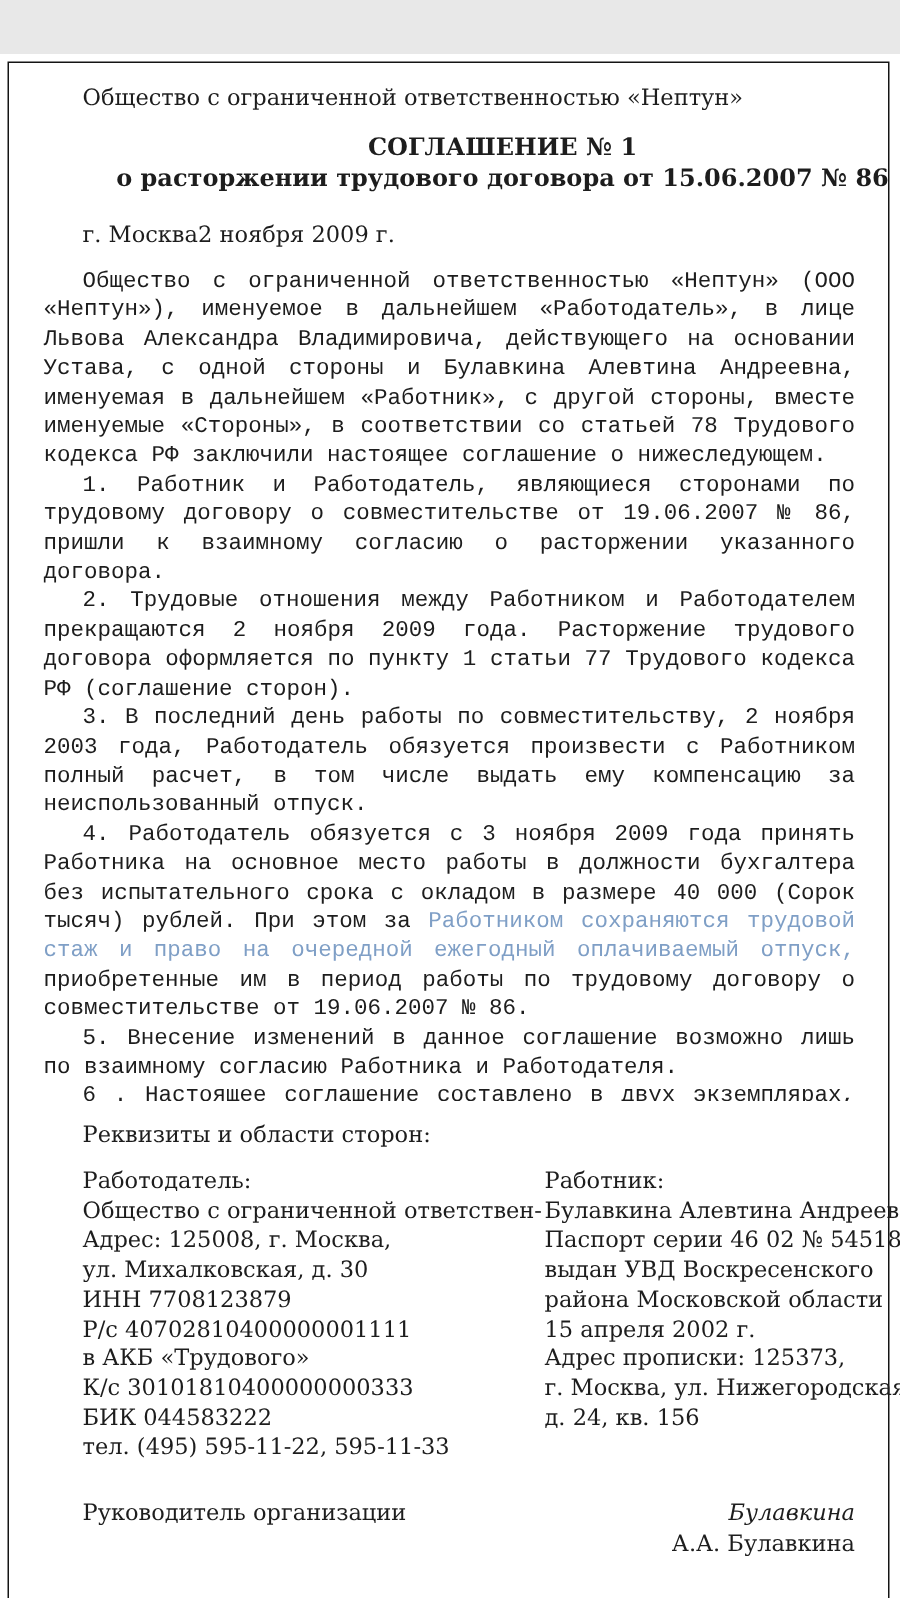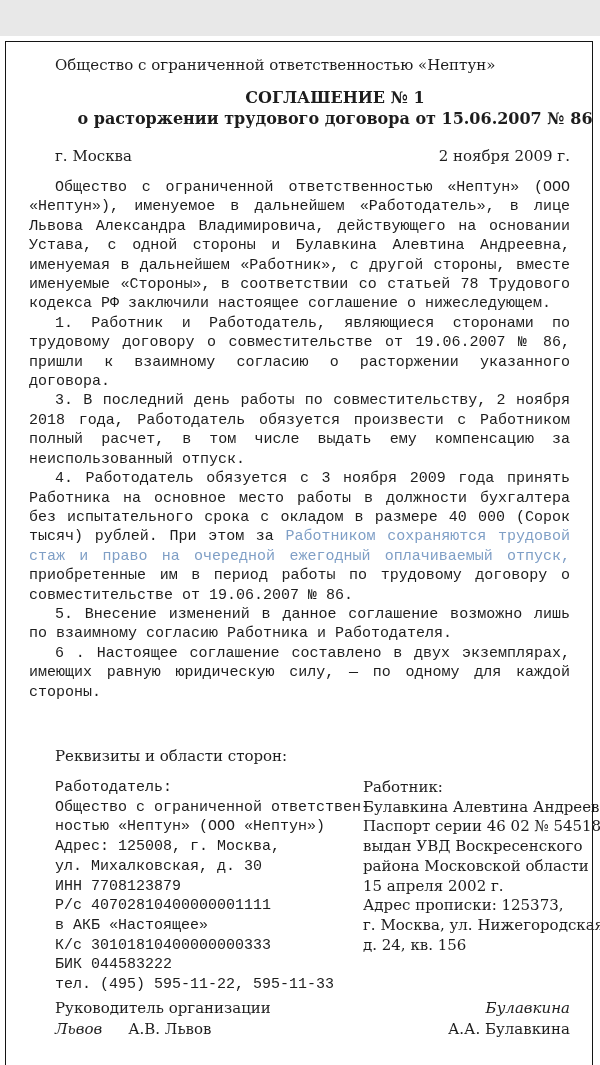--- a/index.html
+++ b/index.html
@@ -36,21 +36,20 @@
     font-weight: 700;
     font-size: 16px;
     line-height: 21px;
     padding-left: 39px;
   }
   .meta-row {
     position: absolute;
     left: 29px; top: 110px;
     width: 541px;
     display: flex;
-    justify-content: space-between;
     line-height: 20px;
   }
   .meta-row .city { margin-left: 26px; }
   .body-text {
     position: absolute;
     left: 29px; top: 142px;
     width: 541px;
     height: 556px;
     overflow: hidden;
     font-family: Liberation Mono, monospace;
@@ -65,21 +64,21 @@
     position: absolute;
     left: 55px; top: 710px;
     line-height: 20px;
   }
   .req-cols {
     position: absolute;
     left: 55px; top: 742px;
     width: 515px;
     display: flex;
   }
-  .req-col-left { width: 308px; flex: 0 0 308px; font-family: Liberation Mono, monospace; }
+  .req-col-left { width: 308px; flex: 0 0 308px; }
   .req-col-right { flex: 1; }
   .req-line { line-height: 19.7px; white-space: nowrap; }
   .sig-row {
     position: absolute;
     left: 55px; top: 962px;
     width: 515px;
     display: flex;
   }
   .sig-left { width: 308px; flex: 0 0 308px; }
   .sig-right { flex: 1; text-align: right; }
@@ -106,60 +105,59 @@
   </div>
 
   <div class="meta-row">
     <span class="city">г. Москва</span>
     <span class="date">2 ноября 2009 г.</span>
   </div>
 
   <div class="body-text">
     <p>Общество с ограниченной ответственностью «Нептун» (ООО «Нептун»), именуемое в дальнейшем «Работодатель», в лице Львова Александра Владимировича, действующего на основании Устава, с одной стороны и Булавкина Алевтина Андреевна, именуемая в дальнейшем «Работник», с другой стороны, вместе именуемые «Стороны», в соответствии со статьей 78 Трудового кодекса РФ заключили настоящее соглашение о нижеследующем.</p>
     <p>1. Работник и Работодатель, являющиеся сторонами по трудовому договору о совместительстве от 19.06.2007 № 86, пришли к взаимному согласию о расторжении указанного договора.</p>
-    <p>3. В последний день работы по совместительству, 2 ноября 2018 года, Работодатель обязуется произвести с Работником полный расчет, в том числе выдать ему компенсацию за неиспользованный отпуск.</p>
+    <p>2. Трудовые отношения между Работником и Работодателем прекращаются 2 ноября 2009 года. Расторжение трудового договора оформляется по пункту 1 статьи 77 Трудового кодекса РФ (соглашение сторон).</p>
+    <p>3. В последний день работы по совместительству, 2 ноября 2003 года, Работодатель обязуется произвести с Работником полный расчет, в том числе выдать ему компенсацию за неиспользованный отпуск.</p>
     <p><span>4. Работодатель обязуется с 3 ноября 2009 года принять Работника на основное место работы в должности бухгалтера без испытательного срока с окладом в размере 40 000 (Сорок тысяч) рублей. При этом за </span><span class="hl" style="color: rgb(127, 159, 198);">Работником сохраняются трудовой стаж и право на очередной ежегодный оплачиваемый отпуск,</span><span> приобретенные им в период работы по трудовому договору о совместительстве от 19.06.2007  № 86.</span></p>
     <p>5. Внесение изменений в данное соглашение возможно лишь по взаимному согласию Работника и Работодателя.</p>
     <p>6 . Настоящее соглашение составлено в двух экземплярах, имеющих равную юридическую силу, — по одному для каждой стороны.</p>
 
   </div>
 
   <div class="req-heading">Реквизиты и области сторон:</div>
 
   <div class="req-cols">
     <div class="req-col-left">
       <div class="req-line">Работодатель:</div>
       <div class="req-line">Общество с ограниченной ответствен-</div>
-      <div class="req-line">ностью «Нептун» (ООО «Нептун»)</div>
       <div class="req-line">Адрес: 125008, г. Москва,</div>
       <div class="req-line">ул. Михалковская, д. 30</div>
       <div class="req-line">ИНН 7708123879</div>
       <div class="req-line">Р/с 40702810400000001111</div>
-      <div class="req-line">в АКБ «Настоящее»</div>
+      <div class="req-line">в АКБ «Трудового»</div>
       <div class="req-line">К/с 30101810400000000333</div>
       <div class="req-line">БИК 044583222</div>
       <div class="req-line">тел. (495) 595-11-22, 595-11-33</div>
     </div>
     <div class="req-col-right">
       <div class="req-line">Работник:</div>
       <div class="req-line">Булавкина Алевтина Андреевна</div>
       <div class="req-line">Паспорт серии 46 02 № 545188</div>
       <div class="req-line">выдан УВД Воскресенского</div>
       <div class="req-line">района Московской области</div>
       <div class="req-line">15 апреля 2002 г.</div>
       <div class="req-line">Адрес прописки: 125373,</div>
       <div class="req-line">г. Москва, ул. Нижегородская,</div>
       <div class="req-line">д. 24, кв. 156</div>
     </div>
   </div>
 
   <div class="sig-row">
     <div class="sig-left">
       <div class="sig-line">Руководитель организации</div>
-      <div class="sig-line"><span class="autograph">Львов</span><span>А.В. Львов</span></div>
     </div>
     <div class="sig-right">
       <div class="sig-line autograph">Булавкина</div>
       <div class="sig-line">А.А. Булавкина</div>
     </div>
   </div>
 
   <div class="stamp">М. П.</div>
 </div>
 

